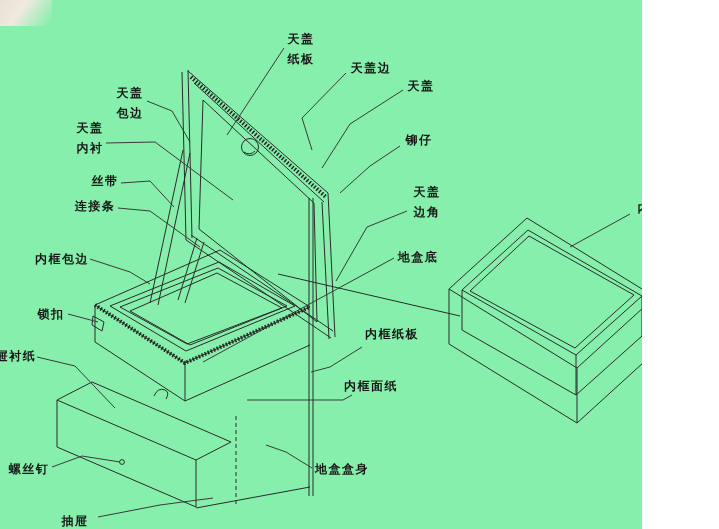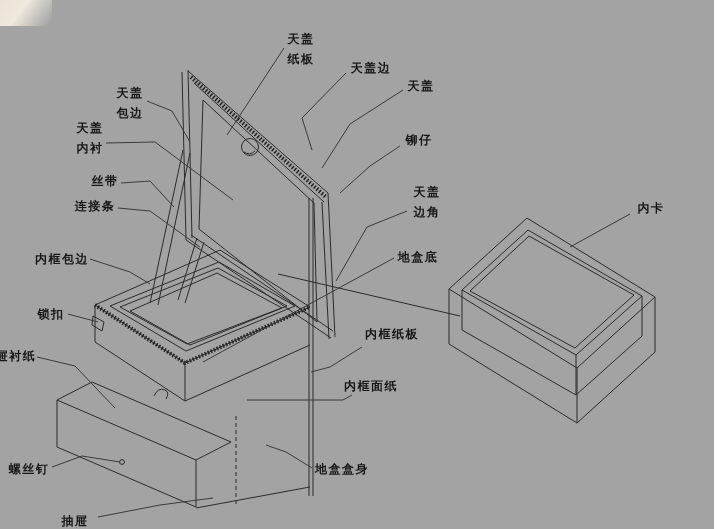--- a/index.html
+++ b/index.html
@@ -1,16 +1,16 @@
 <!DOCTYPE html>
 <html><head>
 <meta charset="utf-8">
 <style>
   html,body{margin:0;padding:0;background:#ffffff;}
-  .stage{position:relative;width:714px;height:529px;background:#a3a3a3;overflow:hidden;
+  .stage{position:relative;width:642px;height:529px;background:#86efac;overflow:hidden;
          font-family:"DejaVu Sans",sans-serif;}
   .corner-shade{position:absolute;left:0;top:0;width:52px;height:26px;
       background:linear-gradient(125deg,#e9e2d4 0%,#efe9de 40%,rgba(255,255,255,0) 95%);}
   svg text{font-family:"DejaVu Sans",sans-serif;font-size:12px;font-weight:600;
            letter-spacing:1.5px;fill:#161616;}
   svg{position:absolute;left:0;top:0;}
 </style>
 </head>
 <body>
 

